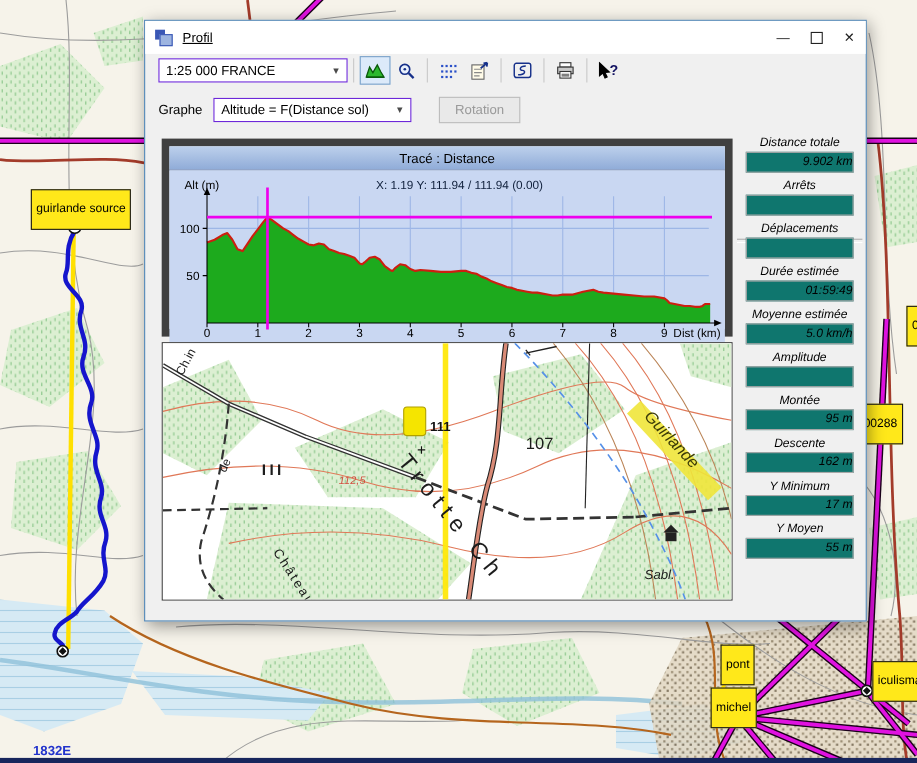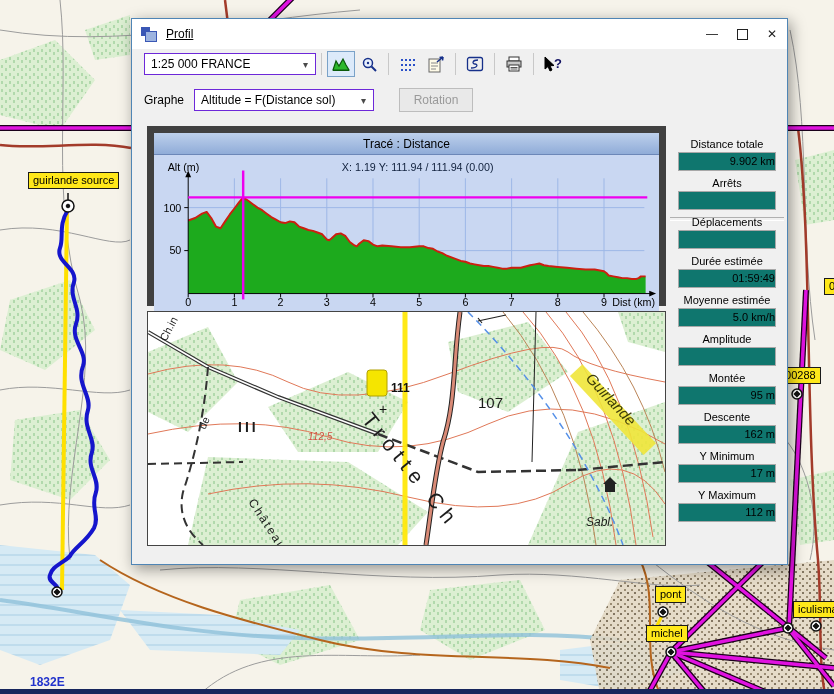--- a/index.html
+++ b/index.html
@@ -7,21 +7,21 @@
     width:834px;height:694px;position:relative;overflow:hidden;
     font-family:"Liberation Sans","DejaVu Sans",sans-serif;
     background:#f2efe4;
   }
   svg text{font-family:"Liberation Sans","DejaVu Sans",sans-serif;}
 
   
   #bg-map{position:absolute;left:0;top:0;}
   .map-label{
     position:absolute;background:#ffe81a;border:1px solid #1a1a1a;
-    font-size:11px;line-height:13px;padding:1px 4px;color:#000;white-space:nowrap;z-index:3;
+    font-size:11px;line-height:13px;padding:11px 4px;color:#000;white-space:nowrap;z-index:3;
   }
   #sheet-id{position:absolute;color:#2233cc;font-size:12px;font-weight:bold;z-index:3;}
   #taskbar-strip{position:absolute;left:0;bottom:0;width:834px;height:5px;background:#17255c;z-index:4;}
 
   
   #dialog{
     position:absolute;left:131px;top:18px;width:655px;height:545px;
     background:#f0f0f0;border:1px solid #4f85b5;box-shadow:3px 4px 14px rgba(0,0,0,.4);
     z-index:10;
   }
@@ -55,21 +55,21 @@
   
   #chart-panel{position:absolute;left:15px;top:107px;width:519px;height:180px;border:7px solid #404040;box-sizing:border-box;}
   #chart-header{
     height:21px;background:linear-gradient(#bdd0ec,#90acd8);border-bottom:1px solid #6c87b8;
     display:flex;align-items:center;justify-content:center;font-size:12px;color:#000;
   }
   #chart-body{width:100%;height:157px;background:#c9d7f2;display:block;}
   
   #inner-map-panel{position:absolute;left:15px;top:292px;width:519px;height:235px;border:1px solid #444;box-sizing:border-box;background:#fff;}
   
-  #stats-panel{position:absolute;left:543px;top:118px;width:104px;}
+  #stats-panel{position:absolute;left:543px;top:104px;width:104px;font-style:italic;}
   .stat-group{margin-bottom:5px;text-align:center;}
   .stat-label{font-size:11px;color:#000;height:14px;line-height:14px;white-space:nowrap;}
   .stat-value{
     margin:1px auto 0 auto;width:96px;height:17px;line-height:17px;background:#0f766e;
     border:1px solid #a8a8a8;font-size:11px;color:#000;text-align:right;
   }
   #sidebar-divider{position:absolute;left:538px;top:198px;width:114px;height:2px;
     border-top:1px solid #b0b0b0;border-bottom:1px solid #fff;z-index:-1;}
 </style>
 </head>
@@ -472,17 +472,17 @@
       </div>
       <div class="stat-group">
         <div class="stat-label">Descente</div>
         <div class="stat-value">162 m</div>
       </div>
       <div class="stat-group">
         <div class="stat-label">Y Minimum</div>
         <div class="stat-value">17 m</div>
       </div>
       <div class="stat-group">
-        <div class="stat-label">Y Maximum</div>
-        <div class="stat-value">112 m</div>
+        <div class="stat-label">Y Moyen</div>
+        <div class="stat-value">55 m</div>
       </div>
     </div>
 </div>
 
 </body></html>

